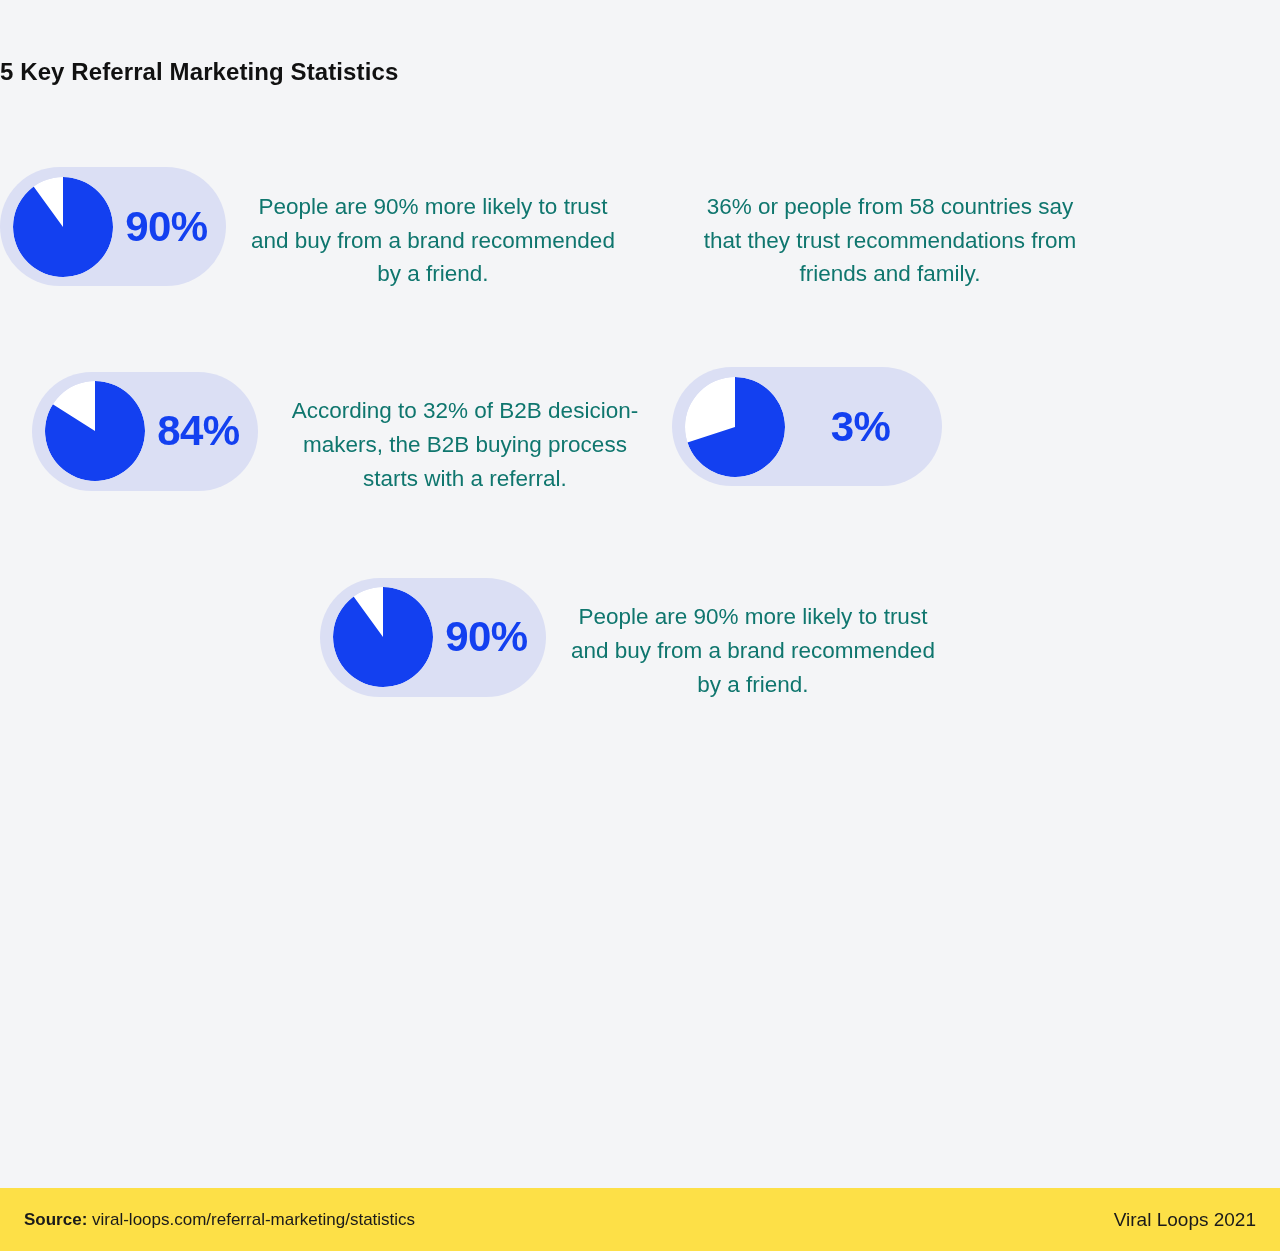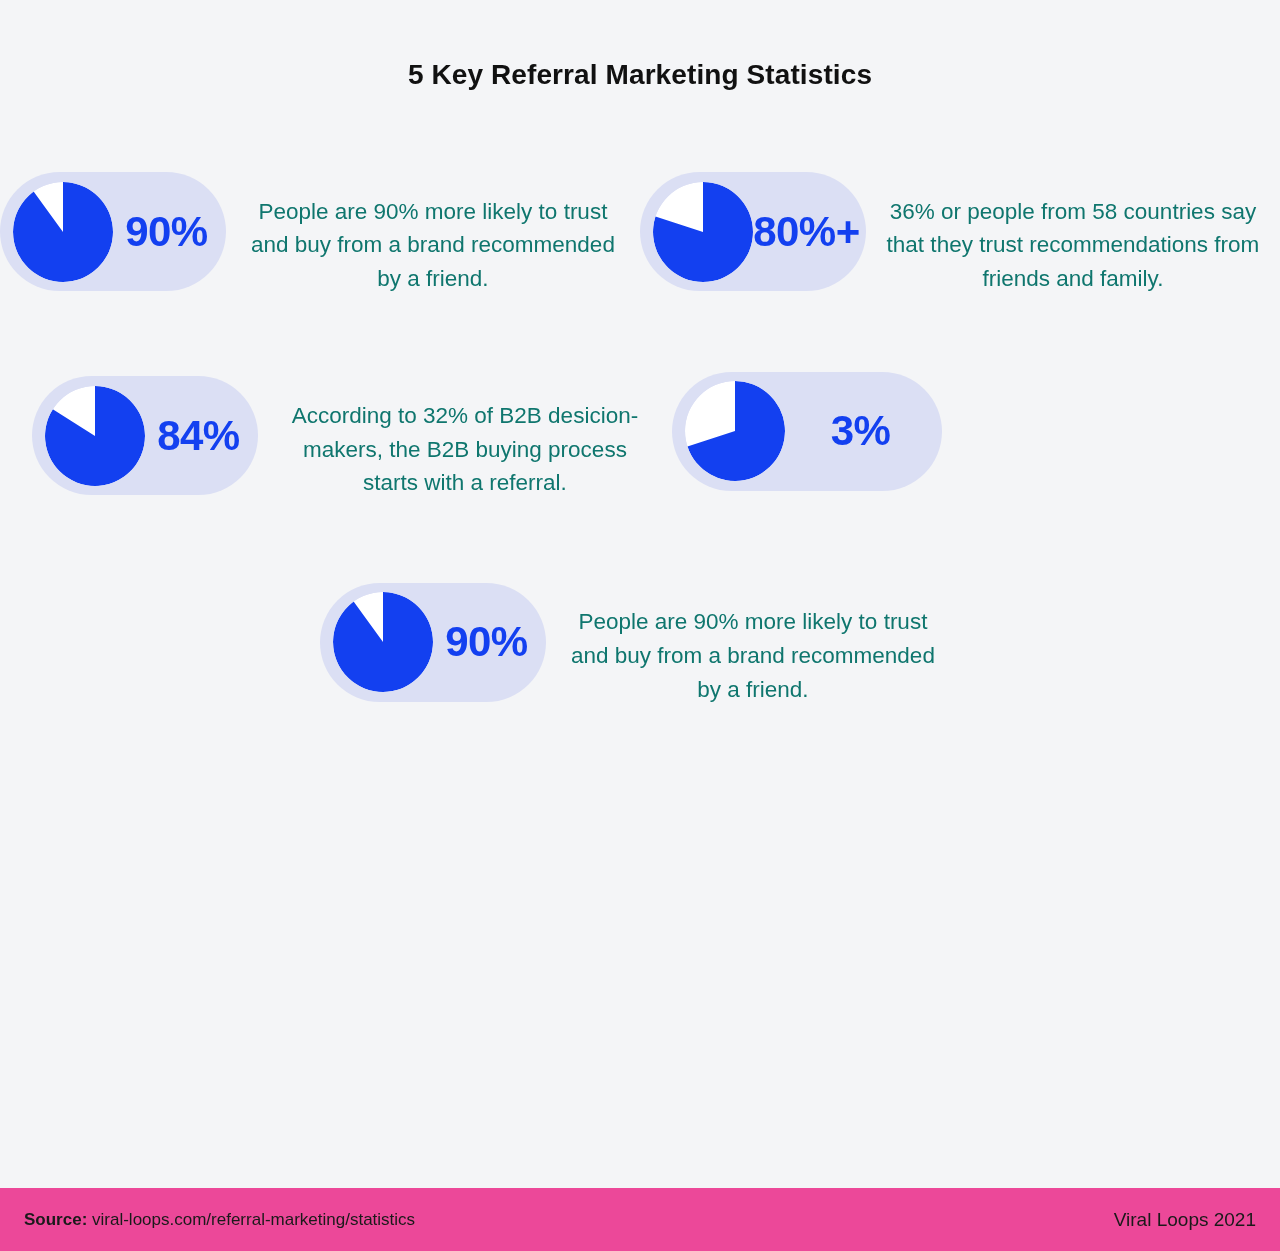--- a/index.html
+++ b/index.html
@@ -22,22 +22,22 @@
     box-sizing: border-box;
     background: #f4f5f7;
     display: flex;
     flex-direction: column;
   }
 
   
   .title {
     margin: 0;
     padding-top: 58px;
-    text-align: center;
-    font-size: 28px;
+    text-align: left;
+    font-size: 24px;
     font-weight: bold;
     color: #111111;
     letter-spacing: 0.1px;
     line-height: 1.2;
   }
 
   
   .stats-area {
     flex: 1 1 auto;
     padding: 0;
@@ -102,21 +102,21 @@
     white-space: pre-line;
   }
 
   
   .footer {
     position: absolute;
     left: 0;
     bottom: 0;
     width: 1280px;
     height: 63px;
-    background: #ec4899;
+    background: #fde047;
     display: flex;
     align-items: center;
     justify-content: space-between;
     padding: 0 24px;
     box-sizing: border-box;
   }
   .footer-left {
     font-size: 17px;
     color: #1a1a1a;
   }
@@ -144,27 +144,20 @@
               <circle cx="50" cy="50" r="50" fill="#ffffff"></circle>
               <path d="M 50 50 L 50.000 0.000 A 50 50 0 1 1 20.611 9.549 Z" fill="#1340f0"></path>
             </svg>
           <div class="percent">90%</div>
         </div>
         <div class="caption">People are 90% more likely to trust
 and buy from a brand recommended
 by a friend.</div>
       </div>
       <div class="stat-cell">
-        <div class="pill">
-          <svg class="pie" viewBox="0 0 100 100">
-              <circle cx="50" cy="50" r="50" fill="#ffffff"></circle>
-              <path d="M 50 50 L 50.000 0.000 A 50 50 0 1 1 2.447 34.549 Z" fill="#1340f0"></path>
-            </svg>
-          <div class="percent">80%+</div>
-        </div>
         <div class="caption">36% or people from 58 countries say
 that they trust recommendations from
 friends and family.</div>
       </div>
     </div>
 
     <div class="stat-row row-2">
       <div class="stat-cell">
         <div class="pill">
           <svg class="pie" viewBox="0 0 100 100">

